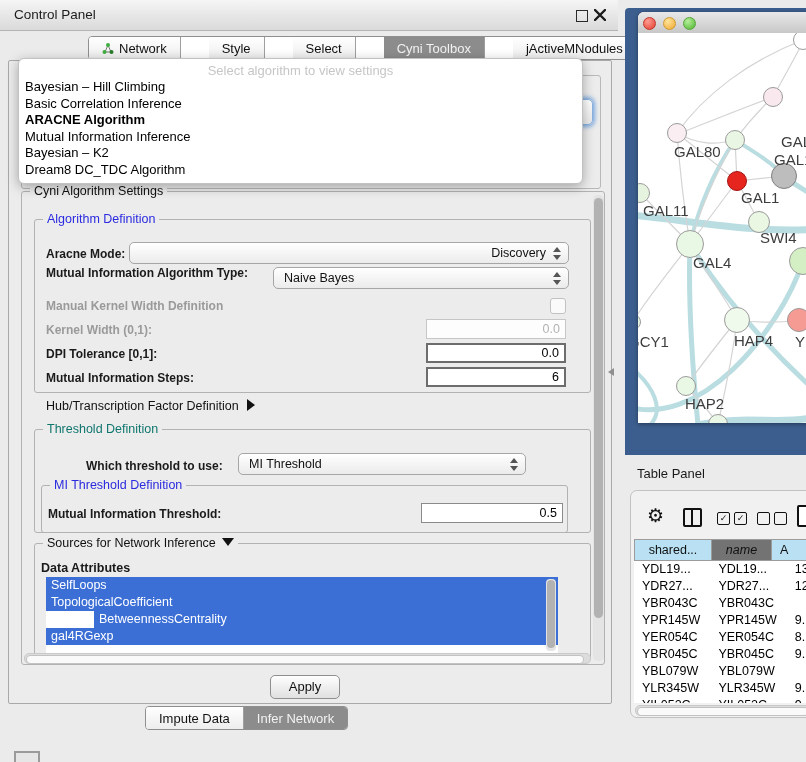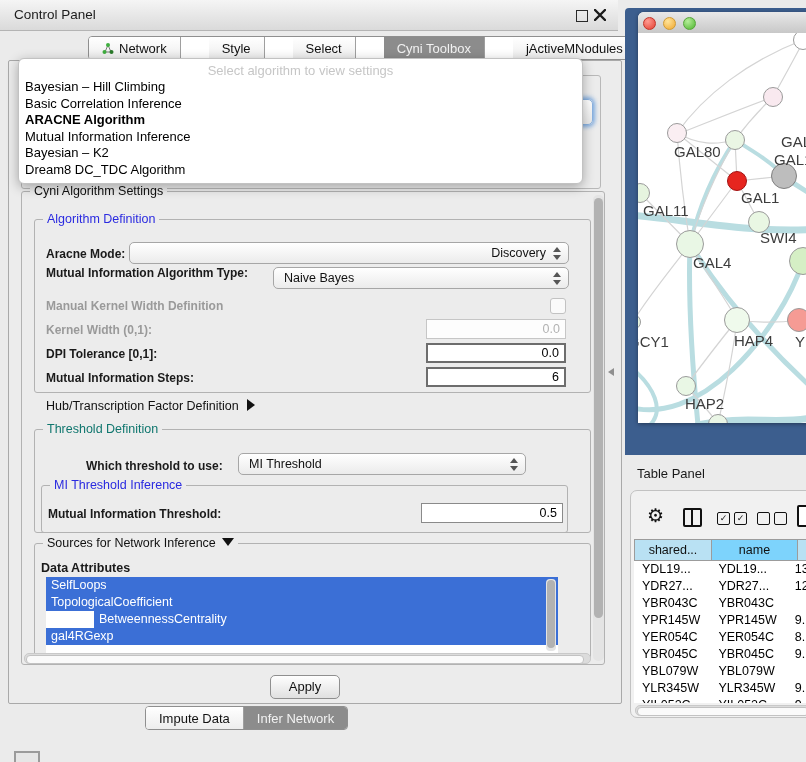--- a/index.html
+++ b/index.html
@@ -10,21 +10,21 @@
   .cp-titlebar{left:0;top:0;width:618px;height:30px;background:linear-gradient(#f5f5f5,#dadada);border-bottom:1px solid #b4b4b4;}
   .cp-title{left:14px;top:7px;font-size:13.5px;color:#1c1c1c;}
   .win-float{left:576px;top:10px;width:10px;height:10px;border:1.5px solid #2a2a2a;background:transparent;}
   .win-close{left:594px;top:9px;width:12px;height:12px;}
   .tabstrip{display:flex;height:22px;border:1px solid #8f8f8f;border-radius:4px;overflow:hidden;background:#fff;}
   .tabstrip .tab{display:flex;align-items:center;gap:5px;padding:0 13px;font-size:13px;color:#111;background:linear-gradient(#ffffff,#ededed);border-right:1px solid #9f9f9f;white-space:nowrap;cursor:default;}
   .tabstrip .tab:last-child{border-right:none;}
   .tabstrip .tab.sel{background:#8c8c8c;color:#f2f2f2;}
   #top-tabs{left:88px;top:36px;gap:28px;}
   #bottom-tabs{left:145px;top:706px;}
-  .cp-content{left:8px;top:60px;width:602px;height:642px;background:#ececec;border:1px solid #a9a9a9;border-radius:2px;padding-left:10px;}
+  .cp-content{left:8px;top:60px;width:602px;height:642px;background:#ececec;border:1px solid #a9a9a9;border-radius:2px;}
   
   .ghost-group{left:12px;top:14px;width:578px;height:112px;border:1px solid #b8b8b8;border-radius:3px;}
   .ghost-combo1{left:550px;top:38px;width:32px;height:24px;border:1px solid #8ab2e0;border-radius:5px;background:linear-gradient(#fff,#e9e9e9);box-shadow:0 0 4px 2px rgba(90,150,220,.75);}
   .ghost-combo2{left:498px;top:90px;width:64px;height:24px;border:1px solid #a2a2a2;border-radius:5px;background:linear-gradient(#fff,#e9e9e9);}
   
   .algo-popup{left:9px;top:-3px;width:563px;background:#fff;border:1px solid #c2c2c2;border-radius:6px;box-shadow:0 3px 12px rgba(0,0,0,.3);z-index:50;padding:3px 0 5px 0;}
   .algo-prompt{text-align:center;color:#c6c6c6;font-size:13px;height:17px;line-height:17px;}
   .algo-item{font-size:13px;color:#000;padding-left:6px;height:16.5px;line-height:16.5px;white-space:nowrap;}
   .algo-item.bold{font-weight:bold;}
   
@@ -182,21 +182,21 @@
     <span class="abs flabel" style="left:77px;top:398px;">Which threshold to use:</span>
     <div class="abs combo" style="left:229px;top:392px;width:288px;">
       <span>MI Threshold</span>
       <span class="stepper">
           <div class="tri-up"></div>
           <div class="tri-dn"></div>
         </span>
     </div>
 
     <div class="abs group" style="left:32px;top:424px;width:525px;height:46px;">
-      <span class="group-title blue">MI Threshold Inference</span>
+      <span class="group-title blue">MI Threshold Definition</span>
     </div>
     <span class="abs flabel" style="left:39px;top:446px;">Mutual Information Threshold:</span>
     <div class="abs tfield thin" style="left:412px;top:442px;width:142px;">0.5</div>
 
     <div class="abs group" style="left:25px;top:482px;width:555px;height:116px;">
       <span class="group-title"><span>Sources for Network Inference</span><span class="tri-down-big"></span></span>
     </div>
     <span class="abs flabel" style="left:32px;top:500px;font-size:12.5px;">Data Attributes</span>
     <div class="abs attr-list" id="attr-list" style="left:37px;top:516px;width:512px;height:76px;">
         <div class="attr-item" style="background: rgb(59, 111, 214);">SelfLoops</div>
@@ -309,21 +309,21 @@
         <div class="cb">✓</div>
         <div class="cb">✓</div>
       </div>
     <div class="tp-icon cb-pair" style="left:126px;top:21px;position:absolute;">
         <div class="cb"></div>
         <div class="cb"></div>
       </div>
     <div class="tp-icon doc-icon" style="left:166px;top:14px;position:absolute;"></div>
     <div class="tp-header" id="tp-header" style="left:3px;top:48px;">
         <div class="tp-hcell" style="width: 78px; background: rgb(185, 225, 243);">shared...</div>
-        <div class="tp-hcell" style="width: 86px; background: #7dd3fc;">name</div>
+        <div class="tp-hcell" style="width: 60px; background: #737373; font-style: italic;">name</div>
         <div class="tp-hcell" style="width: 45px; background: rgb(185, 225, 243); text-align: left; padding-left: 8px;">A</div>
       </div>
     <div class="tp-rows" id="tp-rows" style="left:3px;top:70px;width:197px;height:142px;">
         <div class="tp-row">
           <div class="tp-cell" style="width: 78px;">YDL19...</div>
           <div class="tp-cell" style="width: 78px;">YDL19...</div>
           <div class="tp-cell" style="width: 45px;">13</div>
         </div>
         <div class="tp-row">
           <div class="tp-cell" style="width: 78px;">YDR27...</div>

